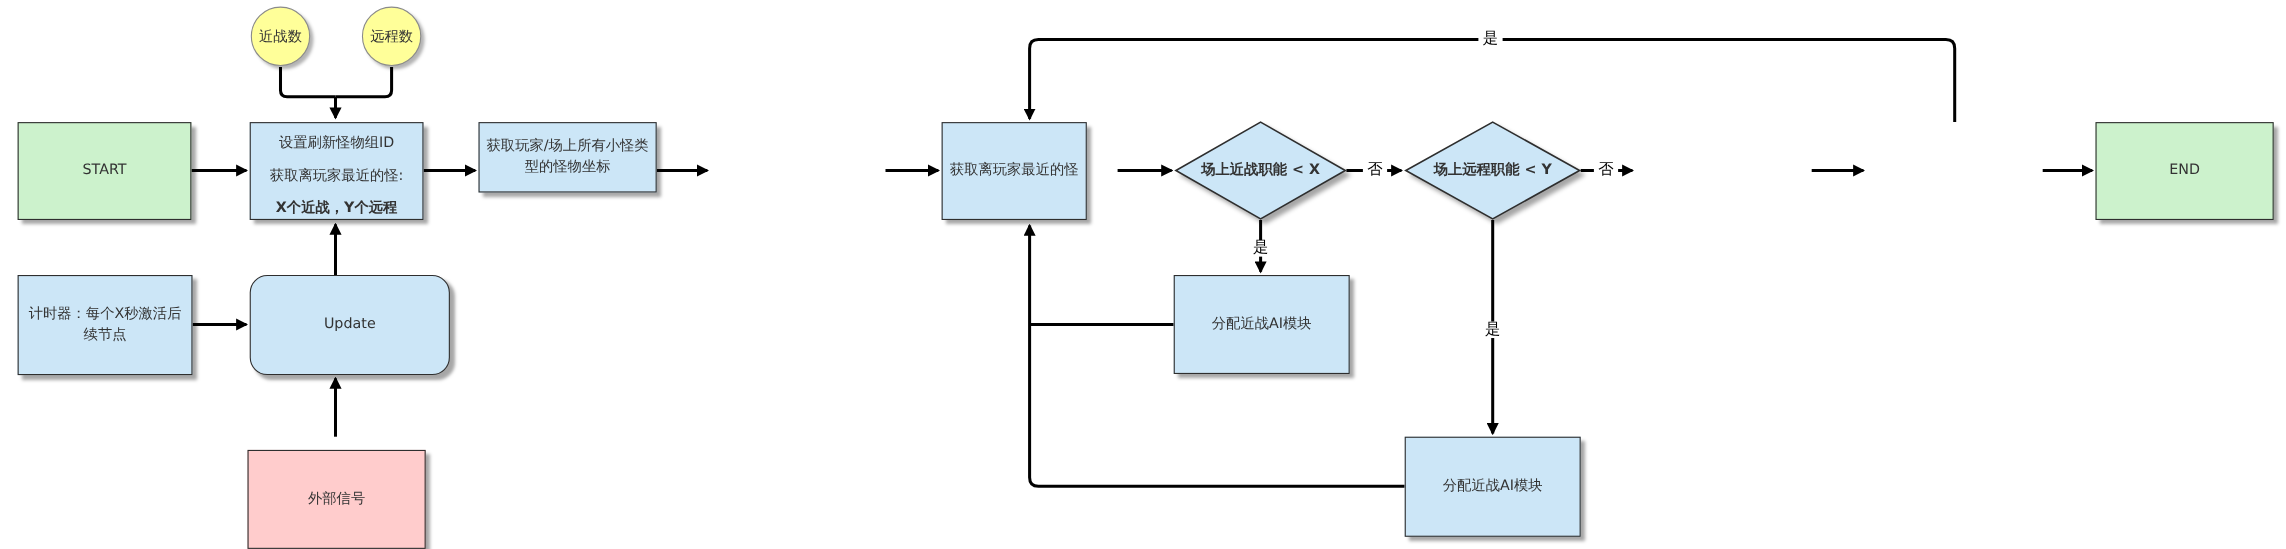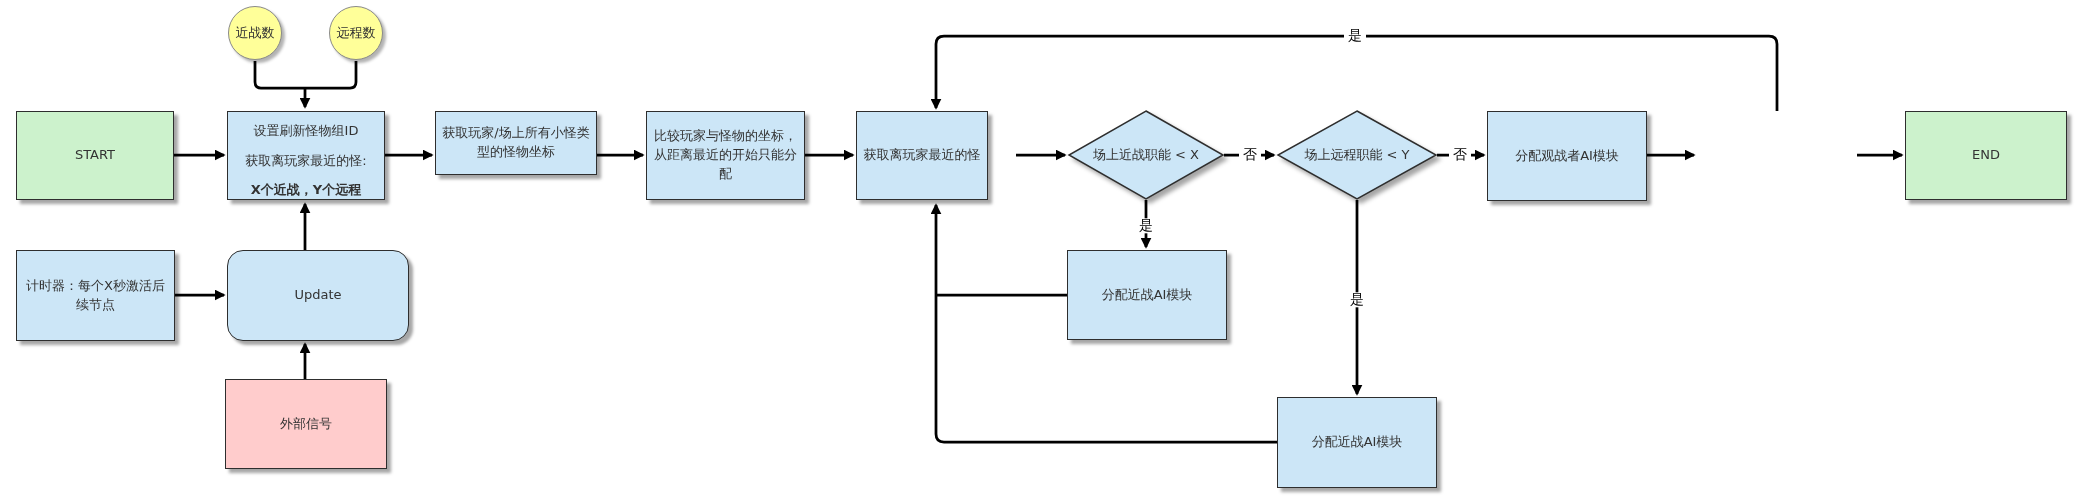--- a/index.html
+++ b/index.html
@@ -17,21 +17,21 @@
   }
   .blue{background:#cce6f7;}
   .green{background:#ccf2cc;}
   .pink{background:#ffcccc;}
   .circle{
     position:absolute;box-sizing:border-box;width:54px;height:54px;border-radius:50%;
     background:#ffff99;border:1px solid #8a8a8a;
     display:flex;align-items:center;justify-content:center;text-align:center;
     font-size:13px;box-shadow:3px 3px 3px rgba(0,0,0,0.3);
   }
-  .diamond-wrap{position:absolute;}
+  .diamond-wrap{position:absolute;font-weight:bold;}
   .diamond-wrap svg{position:absolute;left:0;top:0;overflow:visible;}
   .diamond-wrap polygon{
     fill:#cce6f7;stroke:#2e2e2e;stroke-width:1.5;
     filter:drop-shadow(4px 4px 2px rgba(0,0,0,0.35));
   }
   .diamond-label{
     position:absolute;left:50%;top:50%;transform:translate(-50%,-50%);
     text-align:center;font-size:13px;line-height:1.4;white-space:nowrap;
   }
   .diamond-label.wrap{white-space:normal;width:176px;}
@@ -97,64 +97,58 @@
       <span class="stack">设置刷新怪物组ID</span>
       <span class="stack">获取离玩家最近的怪:</span>
       <span class="stack bold">X个近战，Y个远程</span>
     </div>
   </div>
 
   <div class="node blue" style="left:435px;top:111px;width:162px;height:64px;">
     <span>获取玩家/场上所有小怪类型的怪物坐标</span>
   </div>
 
-  <div class="node blue" style="left:646px;top:111px;width:159px;height:89px;">
-    <span>比较玩家与怪物的坐标，从距离最近的开始只能分配</span>
-  </div>
 
   <div class="node blue" style="left:856px;top:111px;width:132px;height:89px;">
     <span>获取离玩家最近的怪</span>
   </div>
 
   <div class="diamond-wrap" style="left:1068px;top:110px;width:156px;height:90px;">
     <svg width="156" height="90" viewBox="0 0 156 90">
       <polygon points="78,1 155,45 78,89 1,45"></polygon>
     </svg>
     <span class="diamond-label">场上近战职能 &lt; X</span>
   </div>
 
   <div class="diamond-wrap" style="left:1277px;top:110px;width:160px;height:90px;">
     <svg width="160" height="90" viewBox="0 0 160 90">
       <polygon points="80,1 159,45 80,89 1,45"></polygon>
     </svg>
     <span class="diamond-label">场上远程职能 &lt; Y</span>
   </div>
 
-  <div class="node blue" style="left:1487px;top:111px;width:160px;height:90px;">
-    <span>分配观战者AI模块</span>
-  </div>
 
 
   <div class="node green" style="left:1905px;top:111px;width:162px;height:89px;">
     <span>END</span>
   </div>
 
   <div class="node blue" style="left:16px;top:250px;width:159px;height:91px;">
     <span>计时器：每个X秒激活后续节点</span>
   </div>
 
   <div class="node blue" style="left:227px;top:250px;width:182px;height:91px;border-radius:16px;">
     <span>Update</span>
   </div>
 
   <div class="node blue" style="left:1067px;top:250px;width:160px;height:90px;">
     <span>分配近战AI模块</span>
   </div>
 
-  <div class="node pink" style="left:225px;top:379px;width:162px;height:90px;">
+  <div class="node pink" style="left:225px;top:409px;width:162px;height:90px;">
     <span>外部信号</span>
   </div>
 
   <div class="node blue" style="left:1277px;top:397px;width:160px;height:91px;">
     <span>分配近战AI模块</span>
   </div>
 
   <span class="edge-label" style="left:1250px;top:155px;">否</span>
   <span class="edge-label" style="left:1460px;top:155px;">否</span>
   <span class="edge-label" style="left:1146px;top:226px;">是</span>

